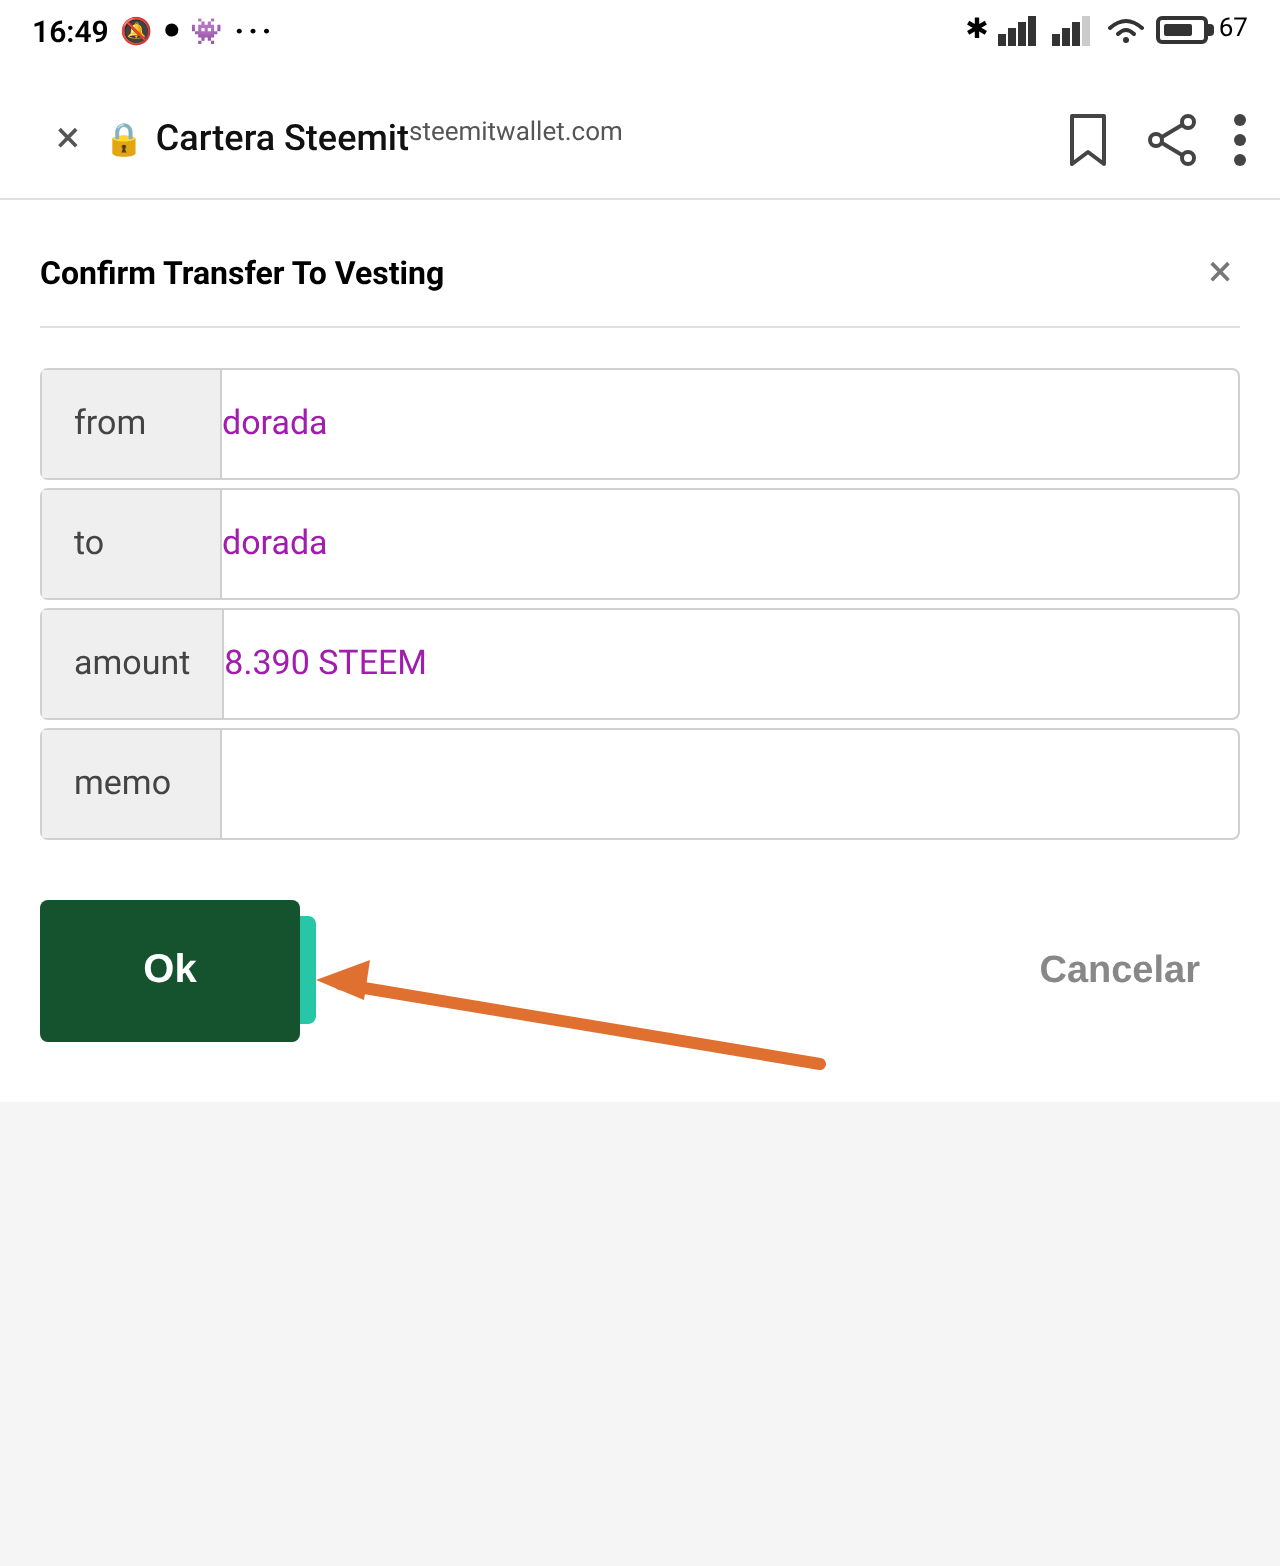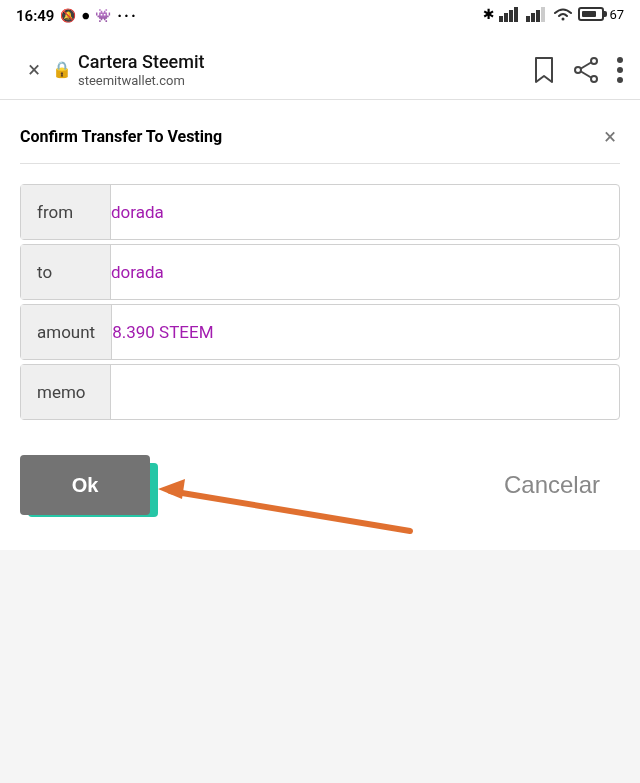--- a/index.html
+++ b/index.html
@@ -97,21 +97,20 @@
     }
 
     .lock-icon {
       color: #555;
       font-size: 16px;
       margin-right: 6px;
     }
 
     .site-info {
       display: flex;
-      flex-direction: column;
     }
 
     .site-title {
       font-size: 18px;
       font-weight: 500;
       color: #111;
       line-height: 1.2;
     }
 
     .site-url {
@@ -217,30 +216,30 @@
       width: 130px;
       height: 54px;
       background: #26c6a6;
       border-radius: 4px;
       z-index: 0;
     }
 
     .ok-button {
       position: relative;
       z-index: 1;
-      background: #737373;
+      background: #14532d;
       color: #ffffff;
       border: none;
       border-radius: 4px;
       padding: 14px 40px;
       font-size: 20px;
       font-weight: 700;
       cursor: pointer;
       width: 130px;
-      height: 60px;
+      height: 71px;
       display: flex;
       align-items: center;
       justify-content: center;
     }
 
     
     .arrow-container {
       position: relative;
       flex: 1;
       height: 70px;
@@ -252,24 +251,25 @@
       position: absolute;
       left: -10px;
       top: 50%;
       transform: translateY(-30%);
     }
 
     .cancel-button {
       background: none;
       border: none;
       color: #888;
-      font-size: 24px;
+      font-size: 19px;
       cursor: pointer;
       padding: 14px 20px;
       margin-left: auto;
+      font-weight: bold;
     }
   </style>
 </head>
 <body>
 
 <div class="status-bar">
   <div class="status-bar-left">
     <span>16:49</span>
 
     <span style="font-size:13px;">🔕</span>

